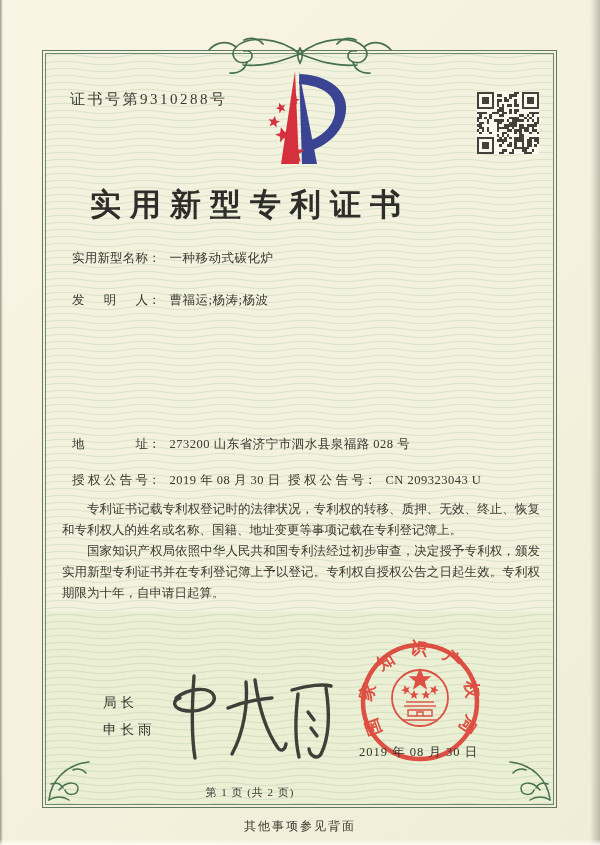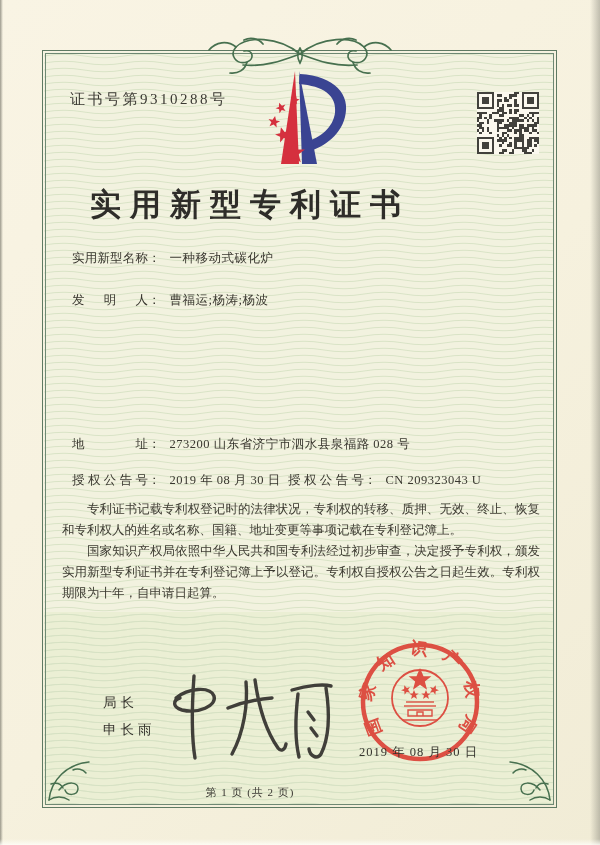--- a/index.html
+++ b/index.html
@@ -424,17 +424,18 @@
         <path d="M54,74 L86,74"></path>
         <path d="M58,78 L82,78 L82,84 L58,84 Z"></path>
         <path d="M52,88 L88,88"></path>
         <path d="M67,84 L67,80 L73,80 L73,84"></path>
       </g>
     </g>
   </svg>
   <div class="seal-date">2019 年 08 月 30 日</div>
 
   <div class="page-info">第 1 页 (共 2 页)</div>
+  <div class="back-note">其他事项参见背面</div>
 
   <div class="edge-left"></div>
   <div class="edge-right"></div>
   <div class="edge-bottom"></div>
 </div>
 
 </body></html>

